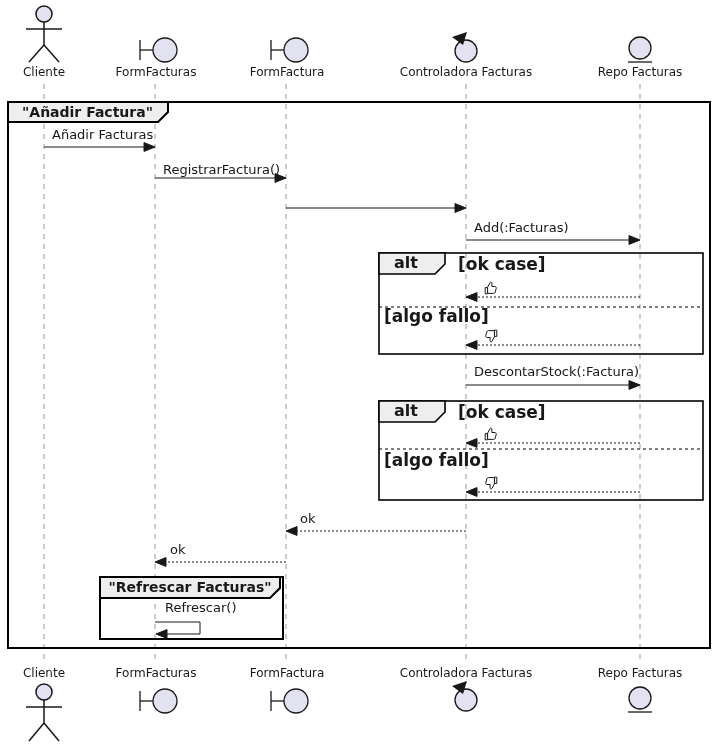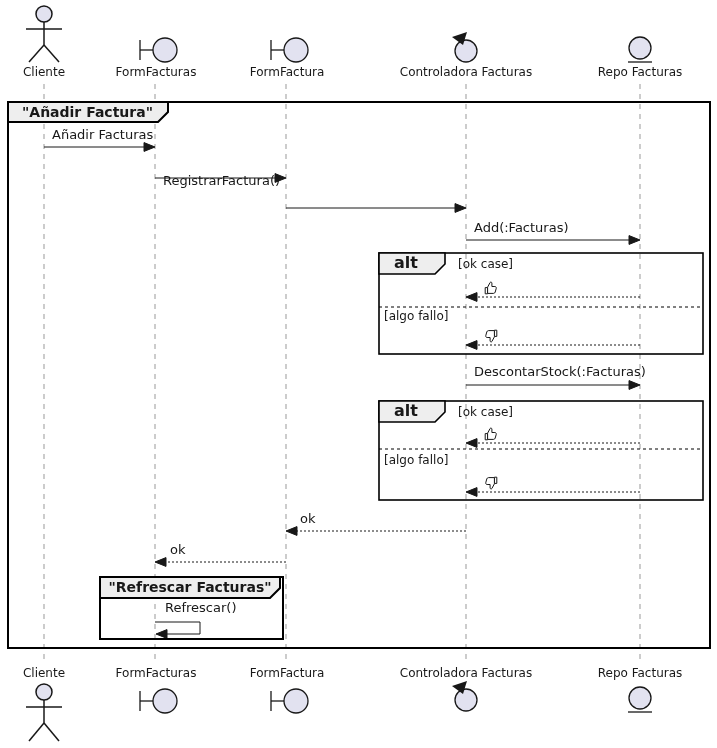--- a/index.html
+++ b/index.html
@@ -4,21 +4,21 @@
 <style>
   html,body{margin:0;padding:0;background:#ffffff;}
   .stage{
     position:relative;width:717px;height:748px;background:#ffffff;
     font-family:"DejaVu Sans","Liberation Sans",sans-serif;color:#181818;
     overflow:hidden;
   }
   .stage svg{position:absolute;left:0;top:0;}
   .lbl{position:absolute;white-space:nowrap;font-size:13px;line-height:14px;color:#181818;}
   .plabel{font-size:12px;transform:translateX(-50%);}
-  .guard{font-size:12px;font-weight:normal;}
+  .guard{font-size:17px;font-weight:bold;}
   .op{font-size:16px;font-weight:bold;}
   .ftitle{font-size:14px;font-weight:bold;}
   .ctr{transform:translateX(-50%);}
 </style>
 </head>
 <body>
 
 <div class="stage">
 
   <svg width="717" height="748" viewBox="0 0 717 748">
@@ -185,20 +185,20 @@
   <div class="lbl ftitle ctr" style="left:190px;top:580px;">"Refrescar Facturas"</div>
 
   <div class="lbl op" style="left:394px;top:256px;">alt</div>
   <div class="lbl guard" style="left:458px;top:257px;">[ok case]</div>
   <div class="lbl guard" style="left:384px;top:309px;">[algo fallo]</div>
   <div class="lbl op" style="left:394px;top:404px;">alt</div>
   <div class="lbl guard" style="left:458px;top:405px;">[ok case]</div>
   <div class="lbl guard" style="left:384px;top:453px;">[algo fallo]</div>
 
   <div class="lbl" style="left:52px;top:128px;">Añadir Facturas</div>
-  <div class="lbl" style="left:163px;top:174px;">RegistrarFactura()</div>
+  <div class="lbl" style="left:163px;top:163px;">RegistrarFactura()</div>
   <div class="lbl" style="left:474px;top:221px;">Add(:Facturas)</div>
-  <div class="lbl" style="left:474px;top:365px;">DescontarStock(:Facturas)</div>
+  <div class="lbl" style="left:474px;top:365px;">DescontarStock(:Factura)</div>
   <div class="lbl" style="left:300px;top:512px;">ok</div>
   <div class="lbl" style="left:170px;top:543px;">ok</div>
   <div class="lbl" style="left:165px;top:601px;">Refrescar()</div>
 
 </div>
 
 </body></html>

